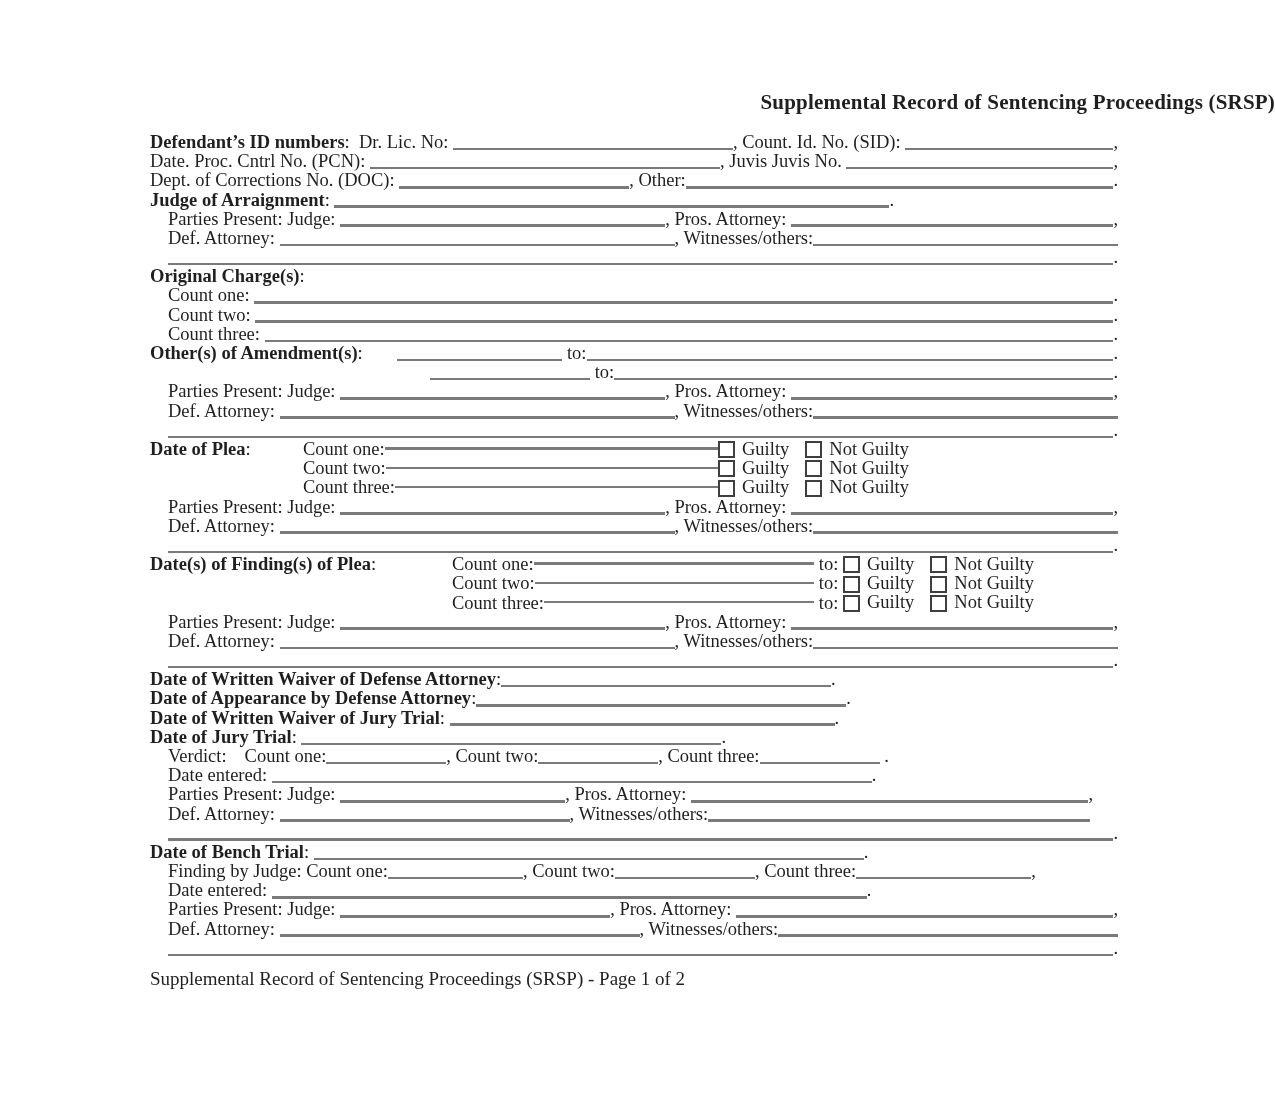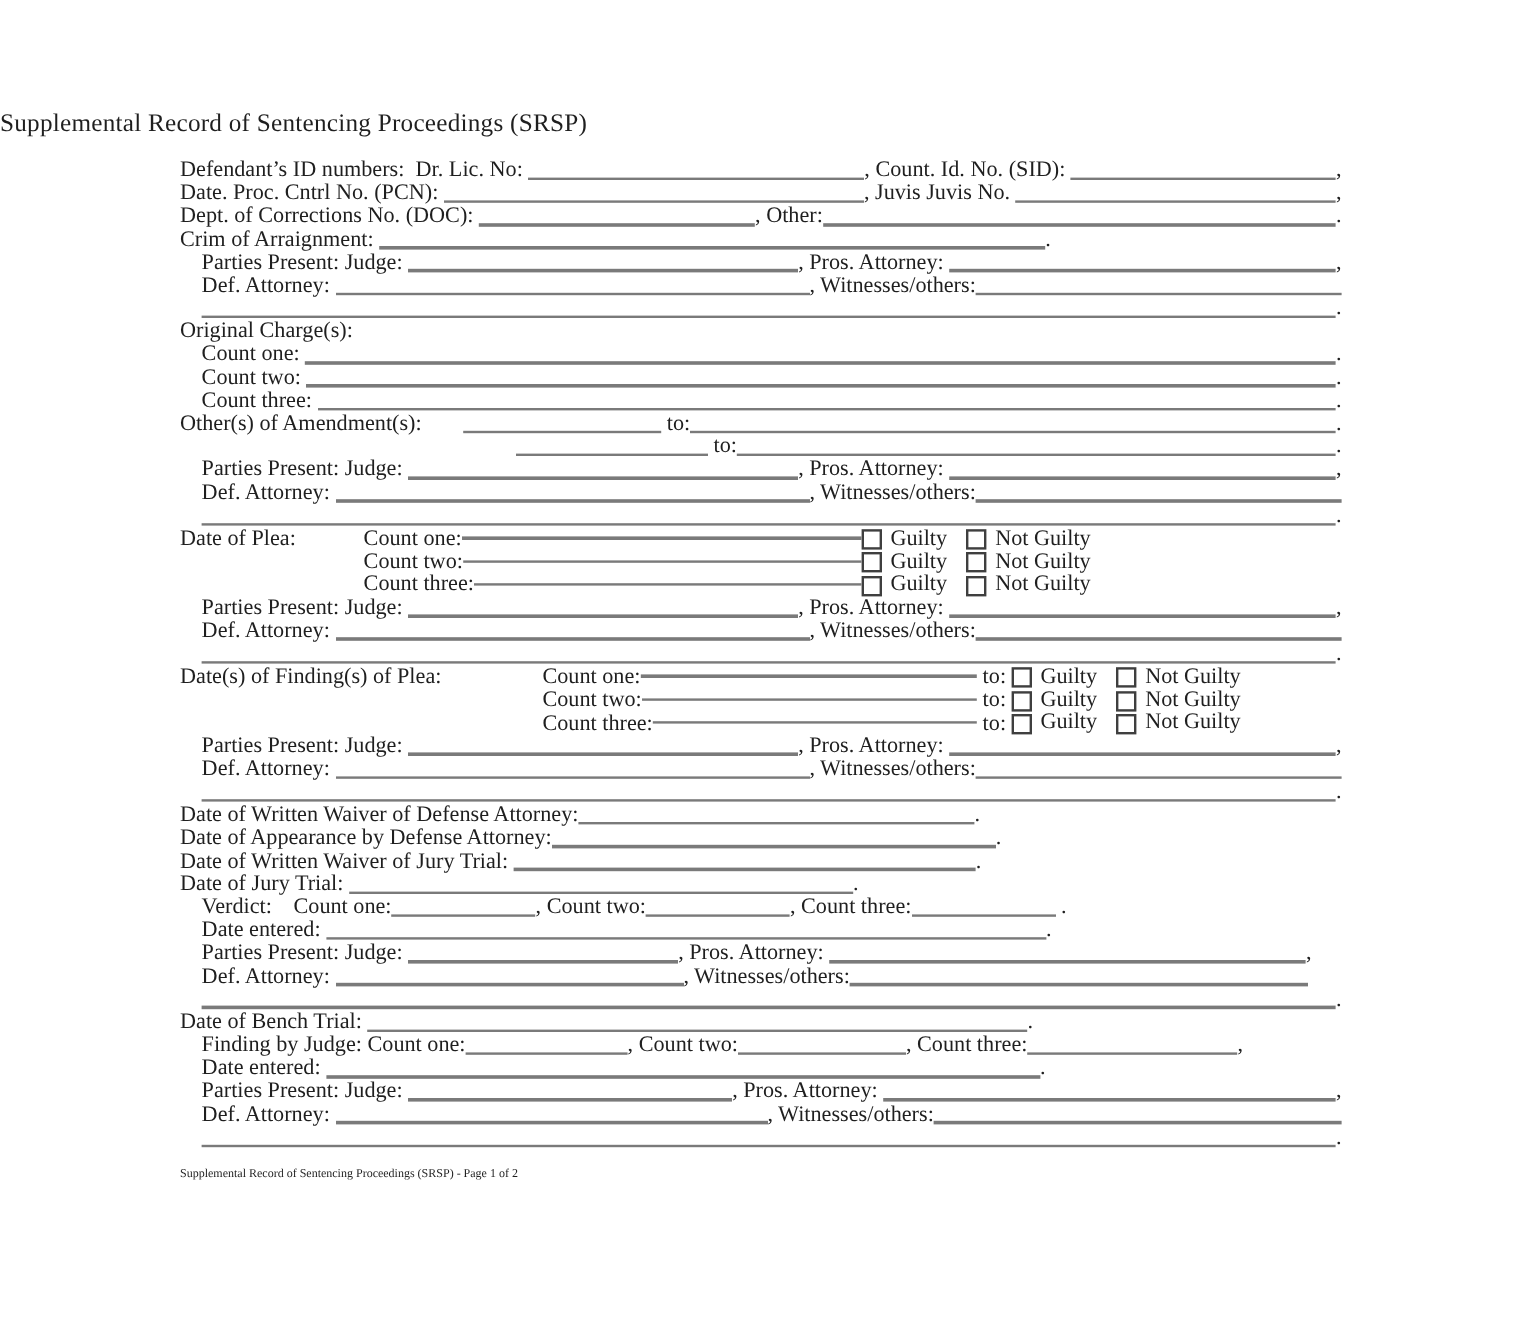--- a/index.html
+++ b/index.html
@@ -2,36 +2,36 @@
 <html style="--ink: #1f1f1f; --rule: #7a7a7a;"><head>
 <meta charset="utf-8">
 <style>
   html,body{margin:0;padding:0;background:#fff;}
   .page{
     width:1275px;height:1100px;box-sizing:border-box;
     padding-top:92px;background:#fff;overflow:hidden;position:relative;
     font-family:"Liberation Serif", serif;color:var(--ink,#1f1f1f);
   }
   .title{
-    text-align:left;font-weight:normal;font-size:21px;line-height:21px;
+    text-align:right;font-weight:bold;font-size:21px;line-height:21px;
     letter-spacing:.2px;
   }
   .form{margin:20px 157px 0 150px;}
   .row{display:flex;align-items:flex-end;height:19.2px;}
   .txt{white-space:pre;font-size:18.5px;line-height:19.2px;flex:0 0 auto;}
-  .txt.bold{font-weight:normal;}
+  .txt.bold{font-weight:bold;}
   .blank{height:2.5px;background:var(--rule,#7a7a7a);margin-bottom:2px;flex:0 0 auto;}
   .blank.flex{flex:1 1 30px;min-width:20px;}
   .gap{flex:0 0 auto;height:1px;}
   .checkbox{
     width:13px;height:13px;border:2px solid #3f3f3f;background:#fff;
     margin-bottom:1px;flex:0 0 auto;
   }
   .segbox{display:flex;align-items:center;flex:0 0 auto;height:100%;overflow:visible;}
-  .footer{margin:12px 150px 0;font-size:10px;line-height:17px;}
+  .footer{margin:12px 150px 0;font-size:19px;line-height:17px;}
 </style>
 </head>
 <body>
 
 <div class="page">
   <div class="title">Supplemental Record of Sentencing Proceedings (SRSP)</div>
   <div class="form" id="form-body">
       <div class="row">
         <span class="txt bold">Defendant’s ID numbers</span>
         <span class="txt">:  Dr. Lic. No: </span>
@@ -48,21 +48,21 @@
         <span class="txt">,</span>
       </div>
       <div class="row">
         <span class="txt">Dept. of Corrections No. (DOC): </span>
         <span class="blank" style="width: 230px;"></span>
         <span class="txt">, Other:</span>
         <span class="blank flex"></span>
         <span class="txt">.</span>
       </div>
       <div class="row">
-        <span class="txt bold">Crim of Arraignment</span>
+        <span class="txt bold">Judge of Arraignment</span>
         <span class="txt">: </span>
         <span class="blank" style="width: 555px;"></span>
         <span class="txt">.</span>
       </div>
       <div class="row" style="padding-left: 18px;">
         <span class="txt">Parties Present: Judge: </span>
         <span class="blank" style="width: 325px;"></span>
         <span class="txt">, Pros. Attorney: </span>
         <span class="blank flex"></span>
         <span class="txt">,</span>

